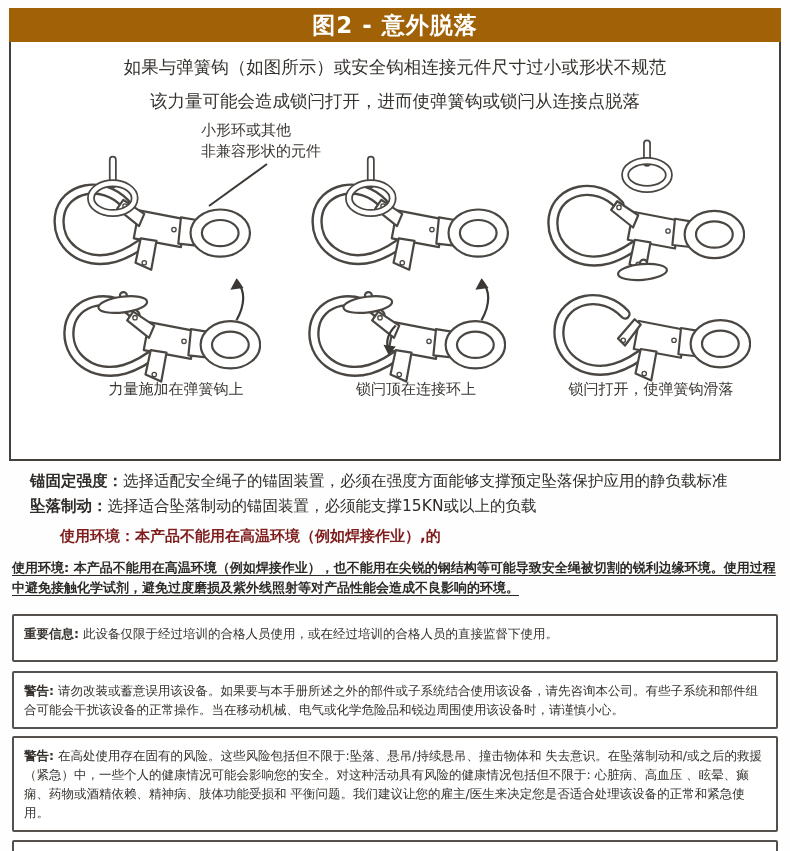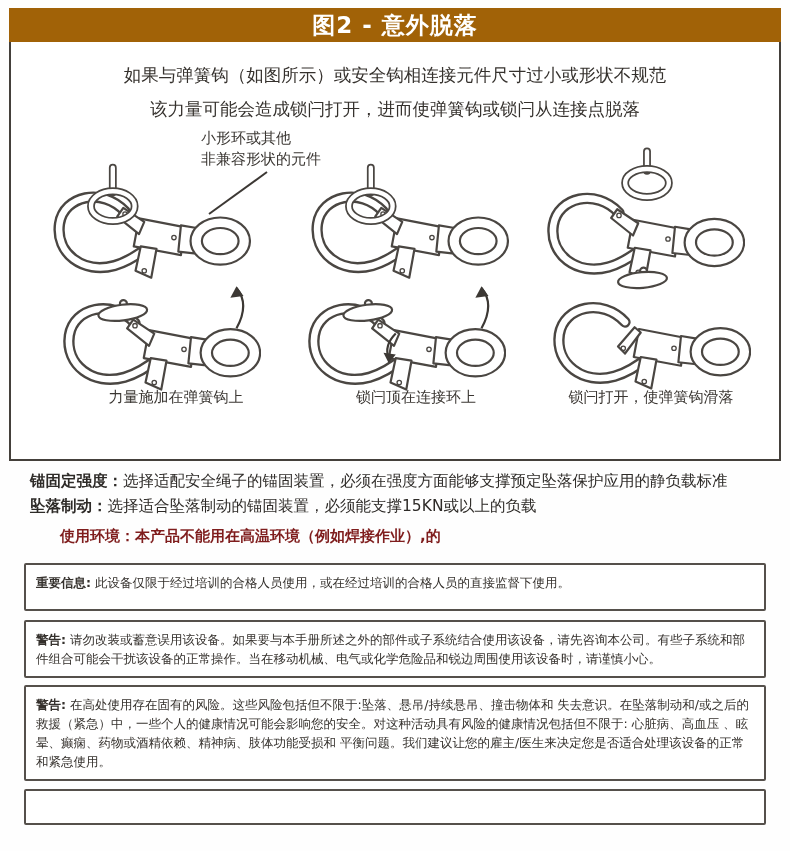--- a/index.html
+++ b/index.html
@@ -13,21 +13,21 @@
     display:flex; align-items:center; justify-content:center;
     color:#fff; font-size:23px; font-weight:bold; letter-spacing:1px;
   }
 
   
   .figure-box {
     margin:0 9px; height:419px;
     border:2px solid #44403b; border-top:none;
     position:relative; background:#fff;
   }
-  .intro { padding-top:16px; text-align:center; font-size:17.5px; line-height:34px; color:#35312d; }
+  .intro { padding-top:8px; text-align:center; font-size:17.5px; line-height:34px; color:#35312d; }
   .fig-area { position:relative; height:293px; }
 
   .annot {
     position:absolute; left:190px; top:2px;
     font-size:15px; line-height:21px; color:#3a3632; text-align:left;
   }
   .pointer-svg { position:absolute; left:180px; top:44px; }
 
   .hook { position:absolute; }
   .hook svg { display:block; }
@@ -44,21 +44,21 @@
   
   .env-note {
     margin:12px 12px 0 12px; font-size:13px; line-height:19.5px;
     font-weight:bold; color:#2c2926;
     text-decoration:underline; text-underline-offset:3px; text-decoration-thickness:1px;
   }
   .env-note b { font-weight:bold; }
 
   
   .notice {
-    margin:0 24px; border:2px solid #55504b; border-radius:2px;
+    margin:0 12px; border:2px solid #55504b; border-radius:2px;
     background:#fff; padding:8px 10px; font-size:12.5px; line-height:19px; color:#35312d;
   }
   .notice b { font-weight:bold; }
   .n1 { margin-top:17px; min-height:48px; }
   .n2 { margin-top:9px;  min-height:56px; }
   .n3 { margin-top:7px;  min-height:66px; }
   .n4 { margin-top:8px;  min-height:36px; }
 
   
   .tube-o { fill:none; stroke:#4a4642; stroke-width:13; stroke-linecap:round; }
@@ -202,20 +202,23 @@
       </div>
     </div>
   </div>
 
   <div class="specs">
     <div><b>锚固定强度：</b><span>选择适配安全绳子的锚固装置，必须在强度方面能够支撑预定坠落保护应用的静负载标准</span></div>
     <div><b>坠落制动：</b><span>选择适合坠落制动的锚固装置，必须能支撑15KN或以上的负载</span></div>
   </div>
   <div class="env-heading">使用环境：本产品不能用在高温环境（例如焊接作业）,的</div>
 
+  <div class="env-note">
+    <b>使用环境:</b><span> 本产品不能用在高温环境（例如焊接作业），也不能用在尖锐的钢结构等可能导致安全绳被切割的锐利边缘环境。使用过程中避免接触化学试剂，避免过度磨损及紫外线照射等对产品性能会造成不良影响的环境。</span>
+  </div>
 
   <div class="notice n1">
     <b>重要信息:</b><span> 此设备仅限于经过培训的合格人员使用，或在经过培训的合格人员的直接监督下使用。</span>
   </div>
   <div class="notice n2">
     <b>警告:</b><span> 请勿改装或蓄意误用该设备。如果要与本手册所述之外的部件或子系统结合使用该设备，请先咨询本公司。有些子系统和部件组合可能会干扰该设备的正常操作。当在移动机械、电气或化学危险品和锐边周围使用该设备时，请谨慎小心。</span>
   </div>
   <div class="notice n3">
     <b>警告:</b><span> 在高处使用存在固有的风险。这些风险包括但不限于:坠落、悬吊/持续悬吊、撞击物体和 失去意识。在坠落制动和/或之后的救援（紧急）中，一些个人的健康情况可能会影响您的安全。对这种活动具有风险的健康情况包括但不限于: 心脏病、高血压 、眩晕、癫痫、药物或酒精依赖、精神病、肢体功能受损和 平衡问题。我们建议让您的雇主/医生来决定您是否适合处理该设备的正常和紧急使用。</span>
   </div>

